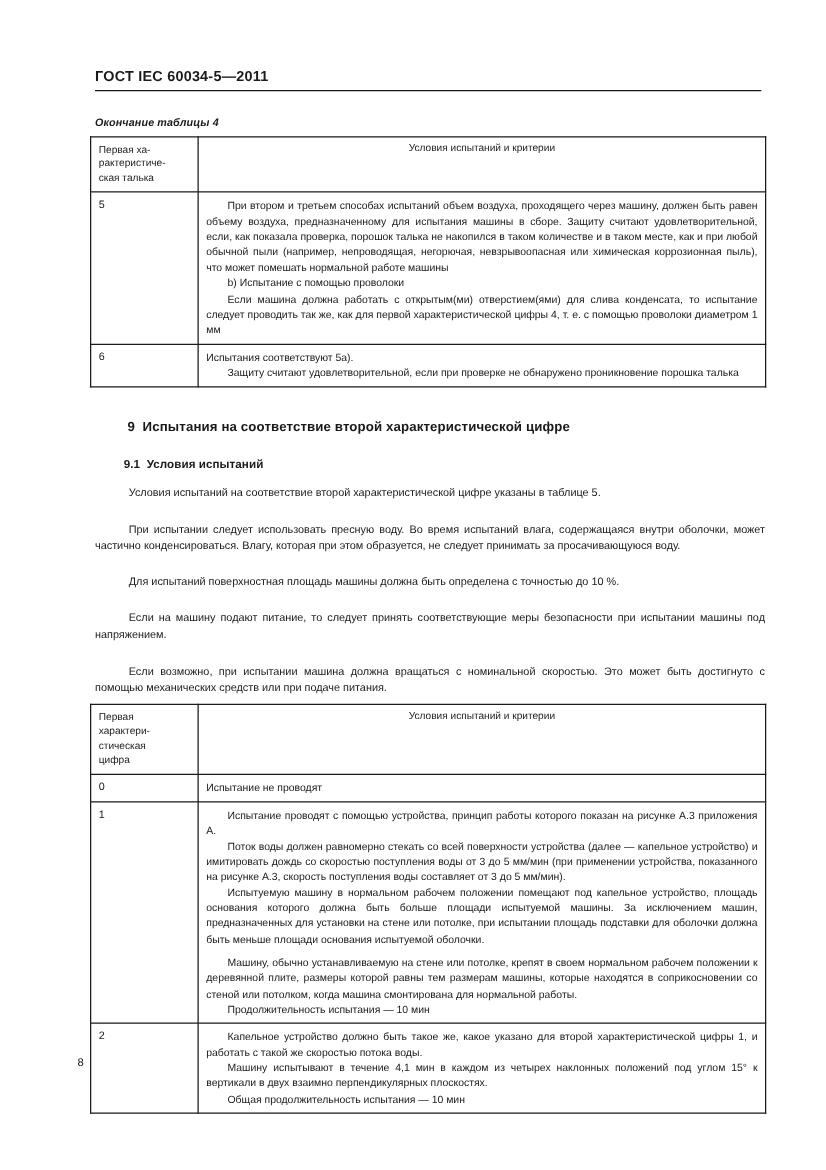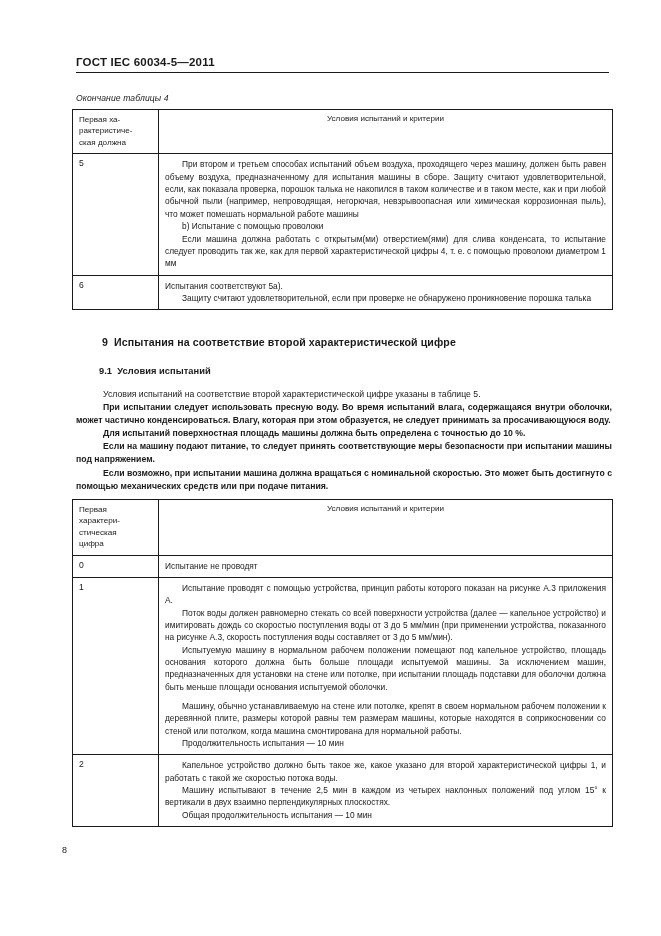--- a/index.html
+++ b/index.html
@@ -36,21 +36,21 @@
     letter-spacing: 0.2px;
     padding-bottom: 4px;
     border-bottom: 1.2px solid #1a1a1a;
     margin-left: 4px;
     width: 533px;
   }
 
   .table-cont-label {
     font-size: 8.6px;
     font-style: italic;
-    font-weight: normal;
+    font-weight: bold;
     margin-top: 20px;
     margin-left: 4px;
     letter-spacing: 0.1px;
   }
 
   
   table.std {
     border-collapse: collapse;
     width: 541px;
     margin-top: 6px;
@@ -122,21 +122,21 @@
     font-size: 8.7px;
     line-height: 1.5;
     text-align: justify;
     text-justify: inter-word;
     margin: 0;
     text-indent: 27px;
     padding-left: 4px;
     padding-right: 1px;
   }
   .para.first { margin-top: 12px; }
-  .para + .para { margin-top: 0; font-weight: bold; }
+  .para + .para { margin-top: 16px; }
 
   .table-caption {
     font-size: 8.5px;
     margin-top: 22px;
     margin-left: 4px;
   }
   .table-caption .tword {
     letter-spacing: 2.1px;
   }
 
@@ -156,21 +156,21 @@
     <div class="doc-header">ГОСТ IEC 60034-5—2011</div>
 
     <div class="table-cont-label">Окончание таблицы 4</div>
 
     <table class="std">
       <tbody>
         <tr>
           <th class="col-num hdr-cell">
             <span>Первая ха-</span><br>
             <span>рактеристиче-</span><br>
-            <span>ская должна</span>
+            <span>ская талька</span>
           </th>
           <th class="hdr-cell-wide">Условия испытаний и критерии</th>
         </tr>
 
         <tr>
           <td class="col-num num-cell">5</td>
           <td class="body-cell">
             <p>При втором и третьем способах испытаний объем воздуха, проходящего через машину, должен быть равен объему воздуха, предназначенному для испытания машины в сборе. Защиту считают удовлетворительной, если, как показала проверка, порошок талька не накопился в таком количестве и в таком месте, как и при любой обычной пыли (например, непроводящая, негорючая, невзрывоопасная или химическая коррозионная пыль), что может помешать нормальной работе машины</p>
             <p>b) Испытание с помощью проволоки</p>
             <p>Если машина должна работать с открытым(ми) отверстием(ями) для слива конденсата, то испытание следует проводить так же, как для первой характеристической цифры 4, т. е. с помощью проволоки диаметром 1 мм</p>
@@ -229,21 +229,21 @@
             <p>Испытуемую машину в нормальном рабочем положении помещают под капельное устройство, площадь основания которого должна быть больше площади испытуемой машины. За исключением машин, предназначенных для установки на стене или потолке, при испытании площадь подставки для оболочки должна быть меньше площади основания испытуемой оболочки.</p>
             <p class="gap">Машину, обычно устанавливаемую на стене или потолке, крепят в своем нормальном рабочем положении к деревянной плите, размеры которой равны тем размерам машины, которые находятся в соприкосновении со стеной или потолком, когда машина смонтирована для нормальной работы.</p>
             <p>Продолжительность испытания — 10 мин</p>
           </td>
         </tr>
 
         <tr>
           <td class="col-num num-cell">2</td>
           <td class="body-cell">
             <p>Капельное устройство должно быть такое же, какое указано для второй характеристической цифры 1, и работать с такой же скоростью потока воды.</p>
-            <p>Машину испытывают в течение 2,5 мин в каждом из четырех наклонных положений под углом 15° к вертикали в двух взаимно перпендикулярных плоскостях.</p>
+            <p>Машину испытывают в течение 4,1 мин в каждом из четырех наклонных положений под углом 15° к вертикали в двух взаимно перпендикулярных плоскостях.</p>
             <p>Общая продолжительность испытания — 10 мин</p>
           </td>
         </tr>
       </tbody>
     </table>
 
   </div>
 
   <div class="page-number">8</div>
 </div>

